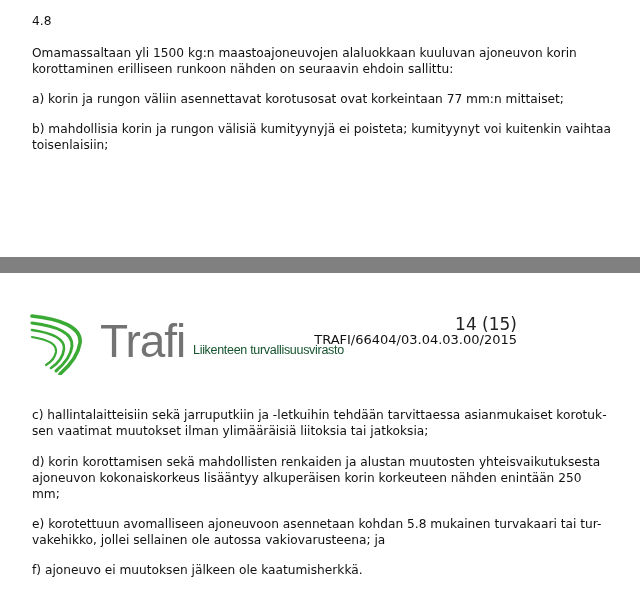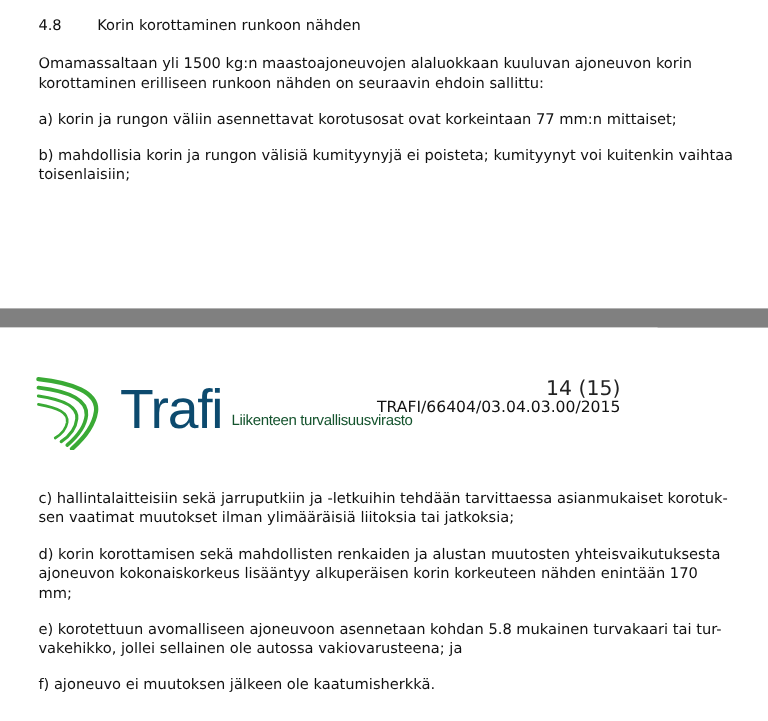--- a/index.html
+++ b/index.html
@@ -63,21 +63,21 @@
       width: 60px;
       height: 62px;
     }
     .logo-word {
       position: absolute;
       left: 100px;
       top: 45px;
       font-family: "Liberation Sans", sans-serif;
       font-size: 46px;
       line-height: 46px;
-      color: #0c4a6e;
+      color: #737373;
       letter-spacing: -1px;
     }
     .logo-sub {
       position: absolute;
       left: 193px;
       top: 70px;
       font-family: "Liberation Sans", sans-serif;
       font-size: 12.5px;
       line-height: 14px;
       color: #14532d;
@@ -103,21 +103,20 @@
       font-size: 13px;
       line-height: 16px;
       margin-left: 20px;
     }
   </style>
 </head>
 <body>
 
 <div class="page page-top">
   <span class="txt section-num">4.8</span>
-  <span class="txt section-title">Korin korottaminen runkoon nähden</span>
 
   <div>
     <span class="txt para" style="top:45px">Omamassaltaan yli 1500 kg:n maastoajoneuvojen alaluokkaan kuuluvan ajoneuvon korin</span>
     <span class="txt para" style="top:61px">korottaminen erilliseen runkoon nähden on seuraavin ehdoin sallittu:</span>
   </div>
 
   <div>
     <span class="txt para" style="top:91px">a) korin ja rungon väliin asennettavat korotusosat ovat korkeintaan 77 mm:n mittaiset;</span>
   </div>
 
@@ -148,21 +147,21 @@
     </div>
   </div>
 
   <div>
     <span class="txt para" style="top:134px">c) hallintalaitteisiin sekä jarruputkiin ja -letkuihin tehdään tarvittaessa asianmukaiset korotuk-</span>
     <span class="txt para" style="top:150px">sen vaatimat muutokset ilman ylimääräisiä liitoksia tai jatkoksia;</span>
   </div>
 
   <div>
     <span class="txt para" style="top:181px">d) korin korottamisen sekä mahdollisten renkaiden ja alustan muutosten yhteisvaikutuksesta</span>
-    <span class="txt para" style="top:197px">ajoneuvon kokonaiskorkeus lisääntyy alkuperäisen korin korkeuteen nähden enintään 170</span>
+    <span class="txt para" style="top:197px">ajoneuvon kokonaiskorkeus lisääntyy alkuperäisen korin korkeuteen nähden enintään 250</span>
     <span class="txt para" style="top:213px">mm;</span>
   </div>
 
   <div>
     <span class="txt para" style="top:243px">e) korotettuun avomalliseen ajoneuvoon asennetaan kohdan 5.8 mukainen turvakaari tai tur-</span>
     <span class="txt para" style="top:259px">vakehikko, jollei sellainen ole autossa vakiovarusteena; ja</span>
   </div>
 
   <div>
     <span class="txt para" style="top:289px">f) ajoneuvo ei muutoksen jälkeen ole kaatumisherkkä.</span>

